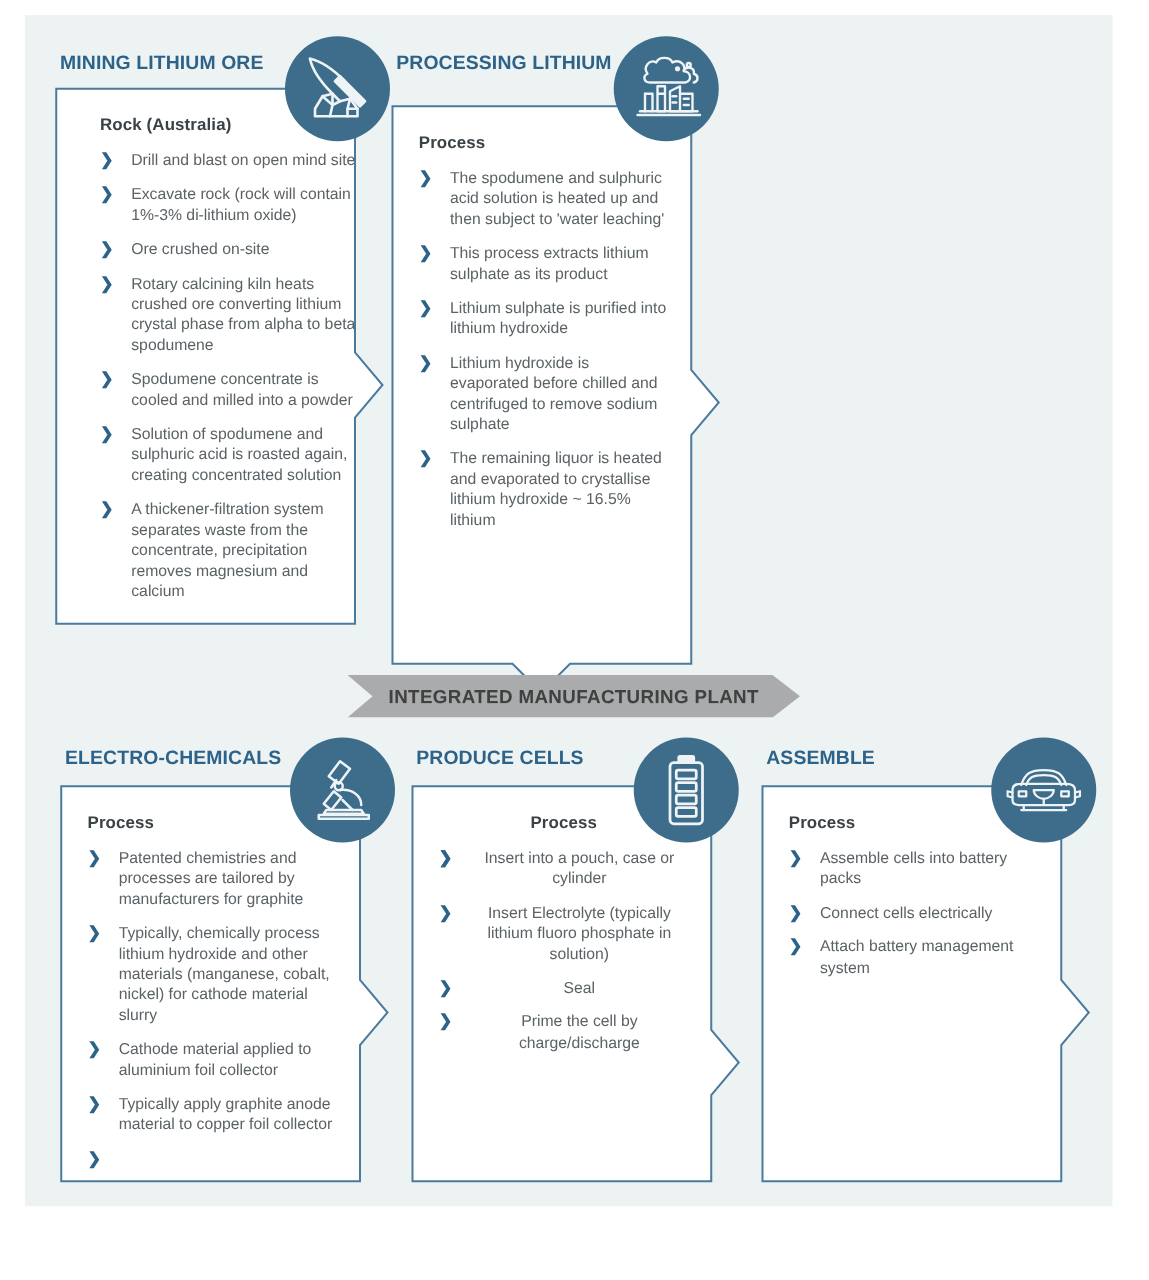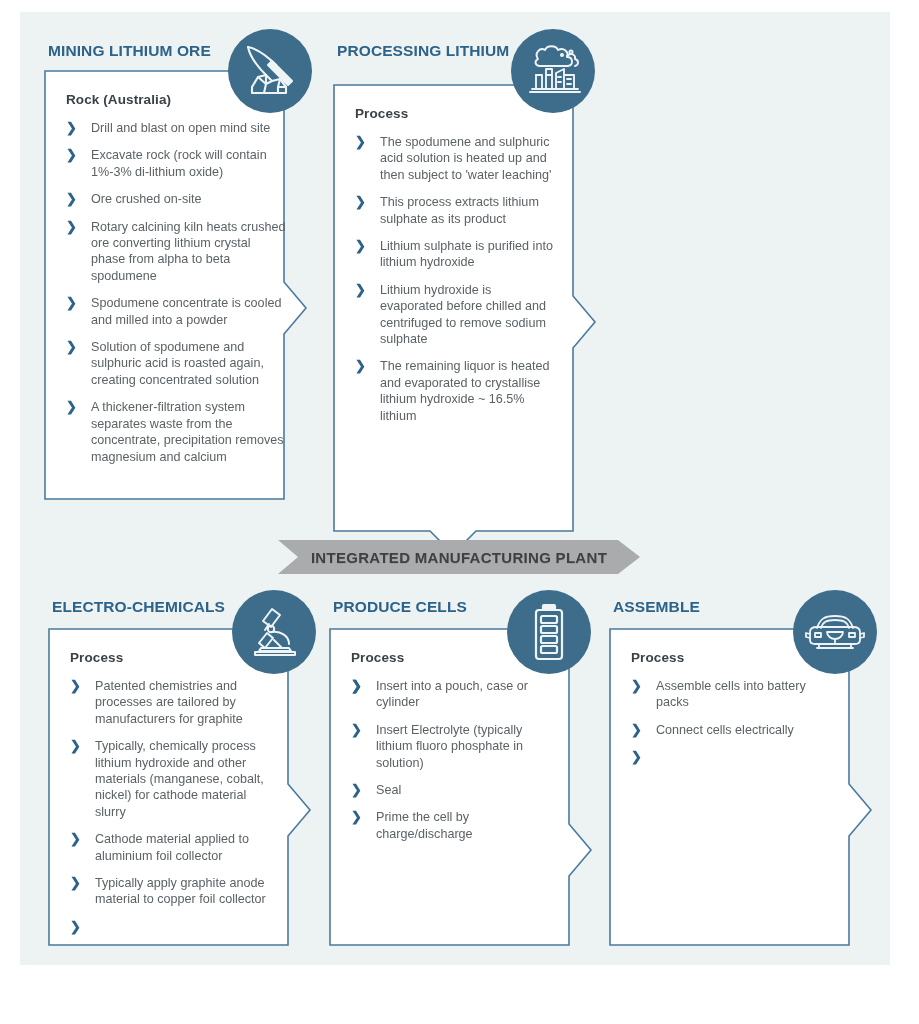--- a/index.html
+++ b/index.html
@@ -146,21 +146,21 @@
 
 <div id="bg-panel"></div>
 
 <div class="stage" style="left:44px; top:42px; width:250px; height:460px;">
   <div class="stage-title">MINING LITHIUM ORE</div>
 
   <div class="card-wrap" style="top:28px; width:240px; height:428px;">
     <svg width="262" height="430" viewBox="0 0 262 430">
       <path d="M1,1 L240,1 L240,212 L262,238 L240,264 L240,429 L1,429 Z" fill="#ffffff" stroke="#4a7фа0" stroke-width="1.6" style="stroke:#4a7a9e"></path>
     </svg>
-    <div class="card-content" style="width:260px; padding:22px 18px 0 22px;">
+    <div class="card-content" style="width:260px; padding:22px 18px 0 36px;">
       <div class="card-heading">Rock (Australia)</div>
       <ul class="bullets">
         <li><span class="bullet-arrow">❯</span><span>Drill and blast on open mind site</span></li>
         <li><span class="bullet-arrow">❯</span><span>Excavate rock (rock will contain 1%-3% di-lithium oxide)</span></li>
         <li><span class="bullet-arrow">❯</span><span>Ore crushed on-site</span></li>
         <li><span class="bullet-arrow">❯</span><span>Rotary calcining kiln heats crushed ore converting lithium crystal phase from alpha to beta spodumene</span></li>
         <li><span class="bullet-arrow">❯</span><span>Spodumene concentrate is cooled and milled into a powder</span></li>
         <li><span class="bullet-arrow">❯</span><span>Solution of spodumene and sulphuric acid is roasted again, creating concentrated solution</span></li>
         <li><span class="bullet-arrow">❯</span><span>A thickener-filtration system separates waste from the concentrate, precipitation removes magnesium and calcium</span></li>
       </ul>
@@ -175,21 +175,21 @@
       <path d="M10 44 L16 34 L24 32 L30 38 L38 36 L44 44 L44 50 L10 50 Z"></path>
       <path d="M24 32 L24 41 L16 34"></path>
       <path d="M24 41 L30 38"></path>
       <path d="M24 41 L22 50"></path>
       <path d="M38 36 L36 44 L44 44"></path>
       <path d="M36 44 L36 50"></path>
     </svg>
   </div>
 </div>
 
-<div class="stage" style="left:333px; top:42px; width:250px; height:490px;">
+<div class="stage" style="left:313px; top:42px; width:250px; height:490px;">
   <div class="stage-title">PROCESSING LITHIUM</div>
 
   <div class="card-wrap" style="top:42px; width:240px; height:470px;">
     <svg width="262" height="478" viewBox="0 0 262 478">
       <path d="M1,1 L240,1 L240,212 L262,238 L240,264 L240,447 L143,447 L120,470 L97,447 L1,447 Z" fill="#ffffff" stroke="#4a7a9e" stroke-width="1.6"></path>
     </svg>
     <div class="card-content" style="width:240px; padding:22px 18px 0 22px;">
       <div class="card-heading">Process</div>
       <ul class="bullets">
         <li><span class="bullet-arrow">❯</span><span>The spodumene and sulphuric acid solution is heated up and then subject to 'water leaching'</span></li>
@@ -256,21 +256,21 @@
       <circle cx="24" cy="24" r="3.2"></circle>
       <path d="M25 27 C34 26, 42 31, 42 39"></path>
       <path d="M20 28 L26 33 L18 43 L12 38 Z"></path>
       <path d="M14 43 L42 43 L44 46 L12 46 Z"></path>
       <path d="M8 47 L48 47 L48 50 L8 50 Z"></path>
       <path d="M27 35 L35 43"></path>
     </svg>
   </div>
 </div>
 
-<div class="stage" style="left:329px; top:598px; width:250px; height:360px;">
+<div class="stage" style="left:329px; top:598px; width:250px; height:360px;text-align:center;">
   <div class="stage-title">PRODUCE CELLS</div>
 
   <div class="card-wrap" style="top:30px; width:240px; height:316px;">
     <svg width="262" height="318" viewBox="0 0 262 318">
       <path d="M1,1 L240,1 L240,196 L262,222 L240,248 L240,317 L1,317 Z" fill="#ffffff" stroke="#4a7a9e" stroke-width="1.6"></path>
     </svg>
     <div class="card-content" style="width:240px; padding:22px 18px 0 22px;">
       <div class="card-heading">Process</div>
       <ul class="bullets">
         <li><span class="bullet-arrow">❯</span></li>
@@ -299,21 +299,21 @@
 
   <div class="card-wrap" style="top:30px; width:240px; height:316px;">
     <svg width="262" height="318" viewBox="0 0 262 318">
       <path d="M1,1 L240,1 L240,156 L262,182 L240,208 L240,317 L1,317 Z" fill="#ffffff" stroke="#4a7a9e" stroke-width="1.6"></path>
     </svg>
     <div class="card-content" style="width:240px; padding:22px 18px 0 22px;">
       <div class="card-heading">Process</div>
       <ul class="bullets">
         <li><span class="bullet-arrow">❯</span><span>Assemble cells into battery packs</span></li>
         <li><span class="bullet-arrow">❯</span><span>Connect cells electrically</span></li>
-        <li><span class="bullet-arrow">❯</span></li>
+        <li><span class="bullet-arrow">❯</span><span>Attach battery management system</span></li>
       </ul>
     </div>
   </div>
 
   <div class="icon-circle" style="left:184px; top:-8px;">
     <svg width="60" height="44" viewBox="0 0 60 44" fill="none" stroke="#eef4f6" stroke-width="1.8" stroke-linejoin="round" stroke-linecap="round">
       <path d="M12 18 C15 9, 19 6, 30 6 C41 6, 45 9, 48 18"></path>
       <path d="M16 18 C18 12, 21 10, 30 10 C39 10, 42 12, 44 18"></path>
       <path d="M5 22 C5 18, 8 17, 12 17 L48 17 C52 17, 55 18, 55 22 L55 30 C55 33, 53 34, 50 34 L10 34 C7 34, 5 33, 5 30 Z"></path>
       <path d="M5 24 L1 23 L1 27 L5 28"></path>

